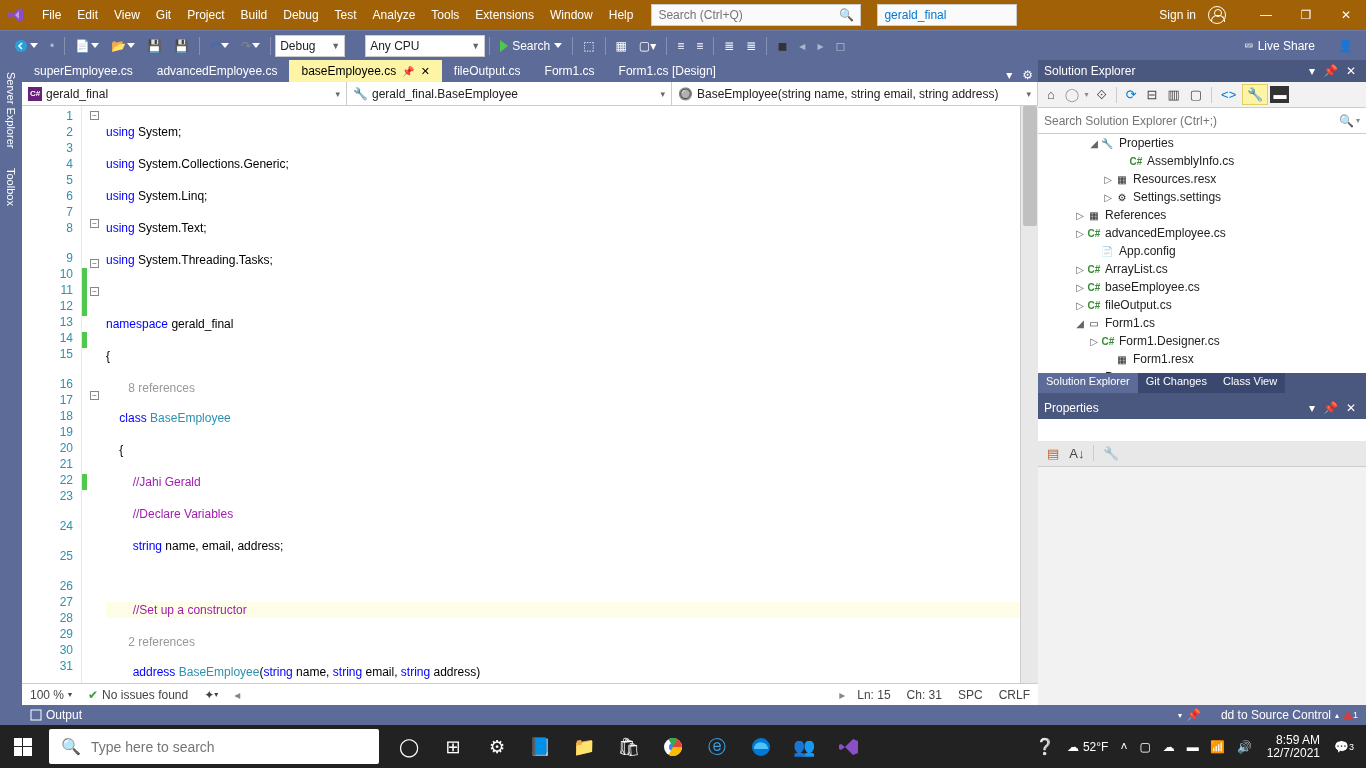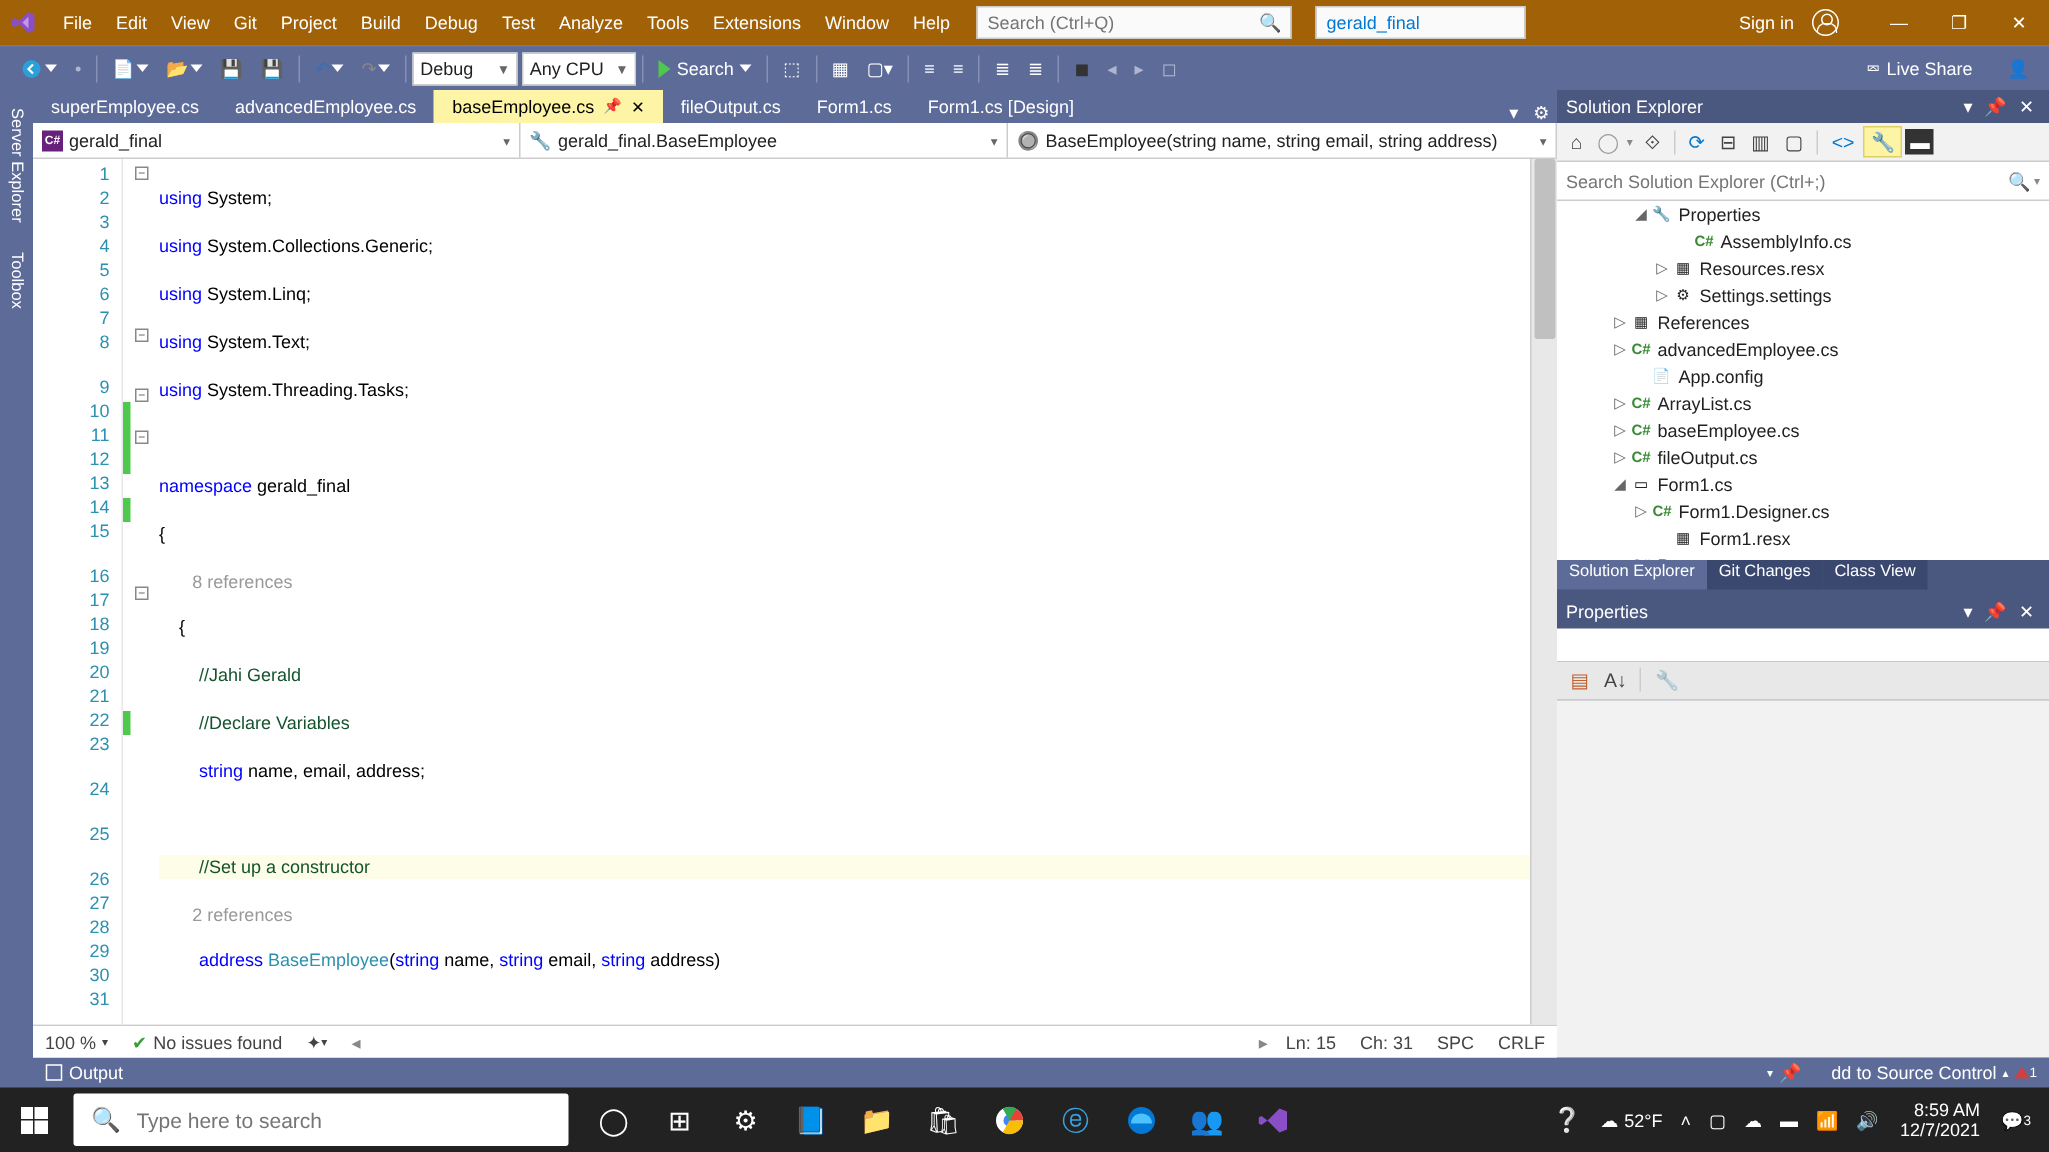--- a/index.html
+++ b/index.html
@@ -46,21 +46,21 @@
 .gutter{width:60px;background:#fff;border-right:1px solid #e8e8e8;text-align:right;padding-right:8px;color:#2b91af;line-height:16px;padding-top:2px}
 .gutter div{height:16px}
 .fold-col{width:14px;background:#fff;position:relative;line-height:16px;padding-top:2px}
 .fold-box{width:9px;height:9px;border:1px solid #888;font-size:8px;line-height:7px;text-align:center;color:#555;margin-top:3px;margin-left:2px}
 .chg-col{width:6px;background:#fff;line-height:16px;padding-top:2px}
 .chg-mark{width:5px;height:16px;background:#4ec94e}
 .code-lines{flex:1;background:#fff;line-height:16px;padding-top:2px;padding-left:4px;white-space:pre;color:#000}
 .code-lines .hl{background:#fdfde8}
 .k-blue{color:#0000ff}
 .k-teal{color:#2b91af}
-.cm{color:#14532d}
+.cm{color:#a21caf}
 .ann{color:#999;font-size:10px}
 .right-scroll{width:18px;background:#e8e8e8;border-left:1px solid #ccc;position:relative}
 .right-scroll .thumb{position:absolute;top:0;left:2px;width:14px;height:120px;background:#c0c0c0;border-radius:2px}
 .editor-status{height:22px;background:#fff;border-top:1px solid #ccc;display:flex;align-items:center;font-size:11px;color:#444;padding:0 8px}
 .es-item{margin-right:16px;display:flex;align-items:center}
 .es-spacer{flex:1}
 .side-panel{width:328px;background:#4a577f;display:flex;flex-direction:column}
 .panel-header{height:22px;background:#4a577f;color:#fff;display:flex;align-items:center;padding:0 6px;font-size:11px}
 .panel-header .tools{margin-left:auto;display:flex}
 .panel-header .tools span{padding:0 4px;cursor:pointer}
@@ -151,21 +151,21 @@
   <span class="tb-btn" style="color:#4060c0">💾</span>
   <span class="tb-btn" style="color:#4060c0">💾</span>
   <span class="tb-sep"></span>
   <span class="tb-btn" style="color:#3a6db5">↶<span class="arrow-down" style="margin-left:1px;color:#fff"></span></span>
   <span class="tb-btn" style="color:#888">↷<span class="arrow-down" style="margin-left:1px;color:#fff"></span></span>
   <span class="tb-sep"></span>
   <div class="tb-combo" style="width:70px">
       <span>Debug</span>
       <span class="dd">▼</span>
     </div>
-  <div class="tb-combo" style="width:76px;margin-left:3px">
+  <div class="tb-combo" style="width:120px;margin-left:20px">
       <span>Any CPU</span>
       <span class="dd">▼</span>
     </div>
   <span class="tb-sep"></span>
   <div class="start-btn">
       <span class="play-tri"></span>
       <span>Search</span>
       <span class="arrow-down" style="margin-left:4px"></span>
     </div>
   <span class="tb-sep"></span>
@@ -293,20 +293,21 @@
       <div class="code-lines">
 <div><span class="k-blue">using</span><span> System;</span></div>
 <div><span class="k-blue">using</span><span> System.Collections.Generic;</span></div>
 <div><span class="k-blue">using</span><span> System.Linq;</span></div>
 <div><span class="k-blue">using</span><span> System.Text;</span></div>
 <div><span class="k-blue">using</span><span> System.Threading.Tasks;</span></div>
 <div> </div>
 <div><span class="k-blue">namespace</span><span> gerald_final</span></div>
 <div>{</div>
 <div class="ann" style="height:14px">        <span>8 references</span></div>
+<div>    <span class="k-blue">class </span><span class="k-teal">BaseEmployee</span></div>
 <div>    {</div>
 <div>        <span class="cm">//Jahi Gerald</span></div>
 <div>        <span class="cm">//Declare Variables</span></div>
 <div>        <span class="k-blue">string</span><span> name, email, address;</span></div>
 <div> </div>
 <div class="hl">        <span class="cm">//Set up a constructor</span></div>
 <div class="ann" style="height:14px">        <span>2 references</span></div>
 <div>        <span class="k-blue">address </span><span class="k-teal">BaseEmployee</span><span>(</span><span class="k-blue">string</span><span> name, </span><span class="k-blue">string</span><span> email, </span><span class="k-blue">string</span><span> address)</span></div>
 
 

